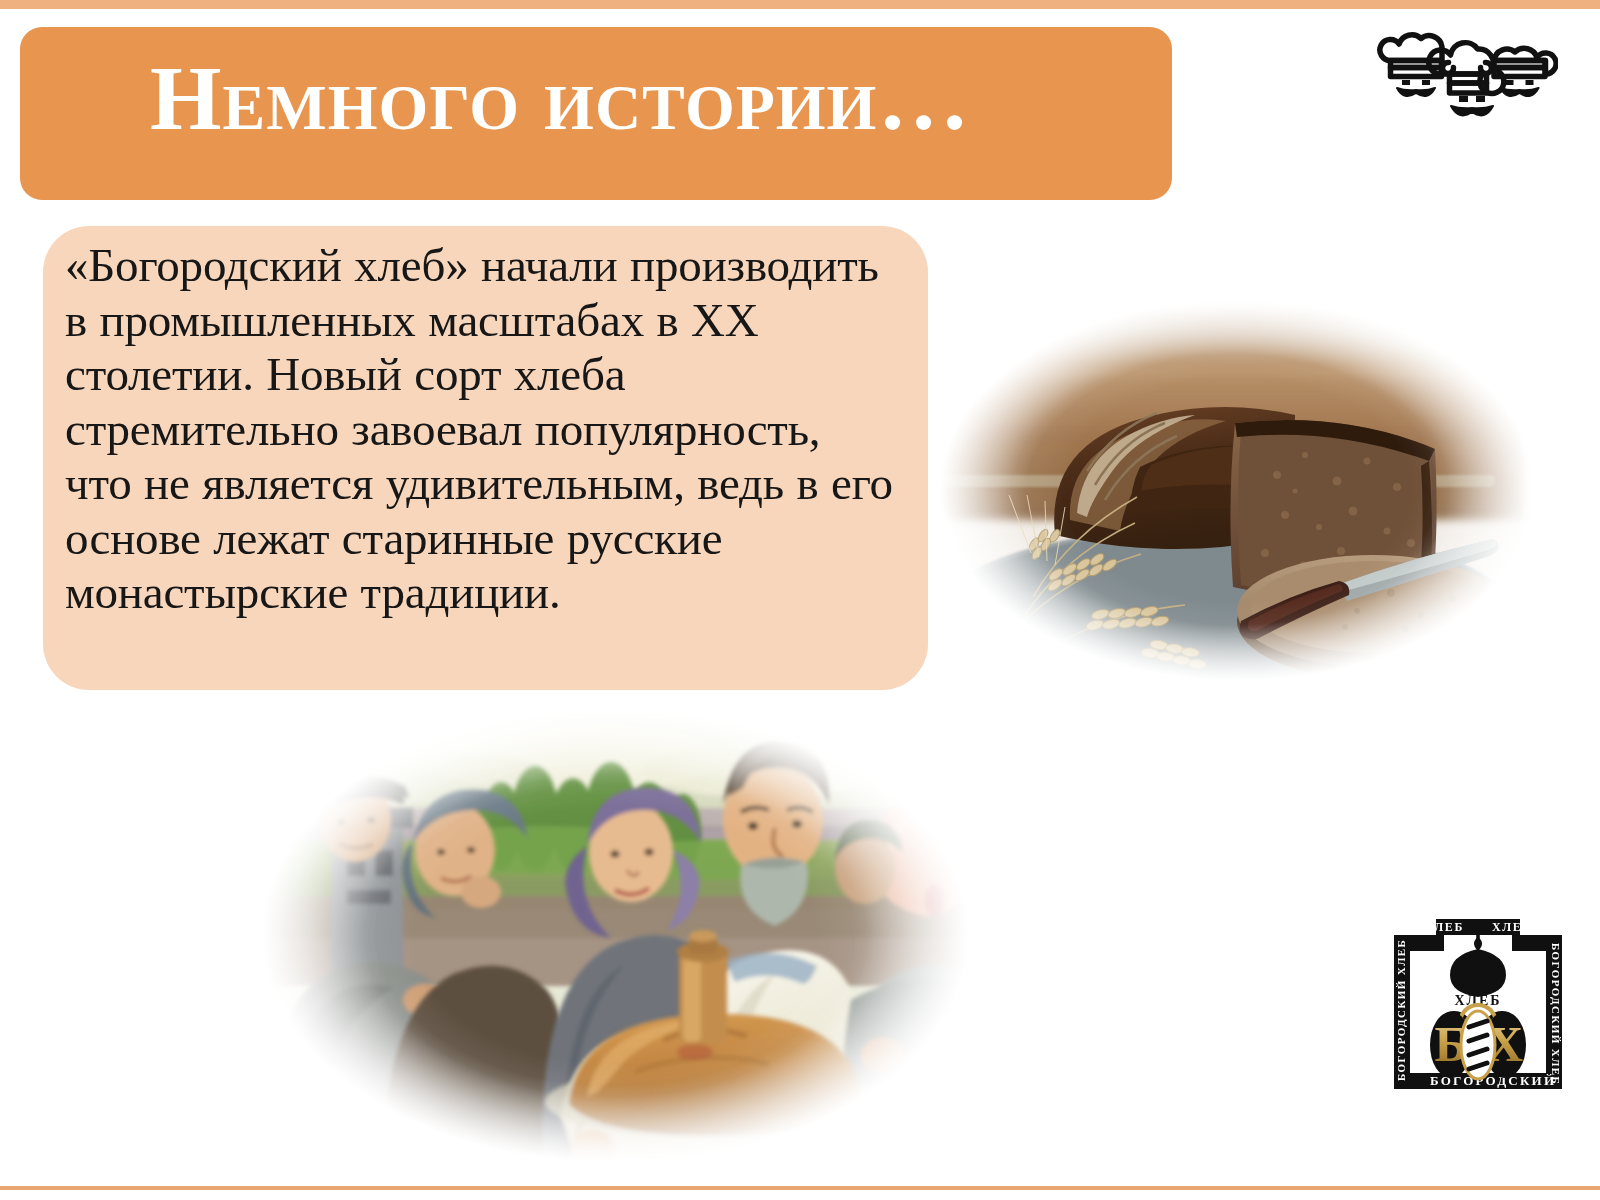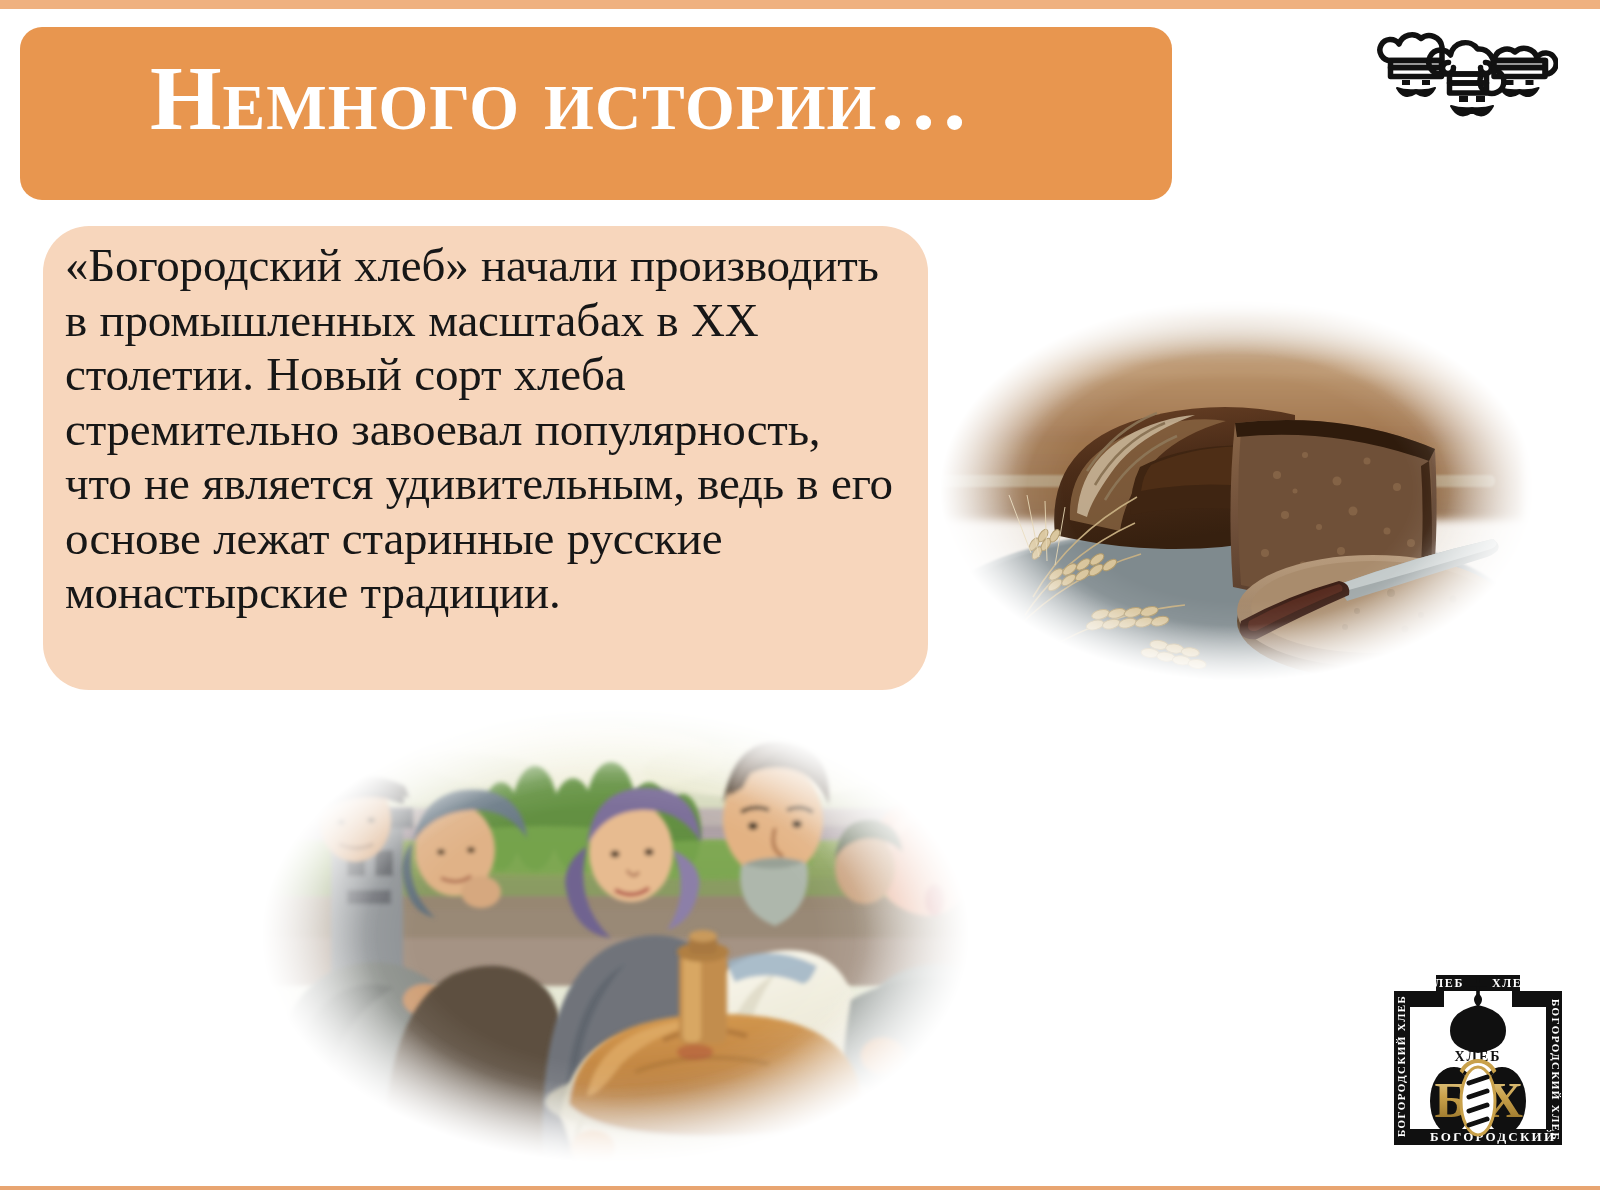--- a/index.html
+++ b/index.html
@@ -129,21 +129,21 @@
                  #000 56%, rgba(0,0,0,0.9) 70%, rgba(0,0,0,0.4) 86%, rgba(0,0,0,0) 99%);
     mask-image: radial-gradient(ellipse 48% 49% at 50% 50%,
                  #000 56%, rgba(0,0,0,0.9) 70%, rgba(0,0,0,0.4) 86%, rgba(0,0,0,0) 99%);
   }
   .painting svg { display:block; width:100%; height:100%; }
 
   
   .brand-logo {
     position: absolute;
     left: 1372px;
-    top: 945px;
+    top: 889px;
     width: 212px;
     height: 212px;
   }
   .brand-logo svg { display:block; width:100%; height:100%; }
 </style>
 </head>
 <body>
 
 <div class="slide">
 

